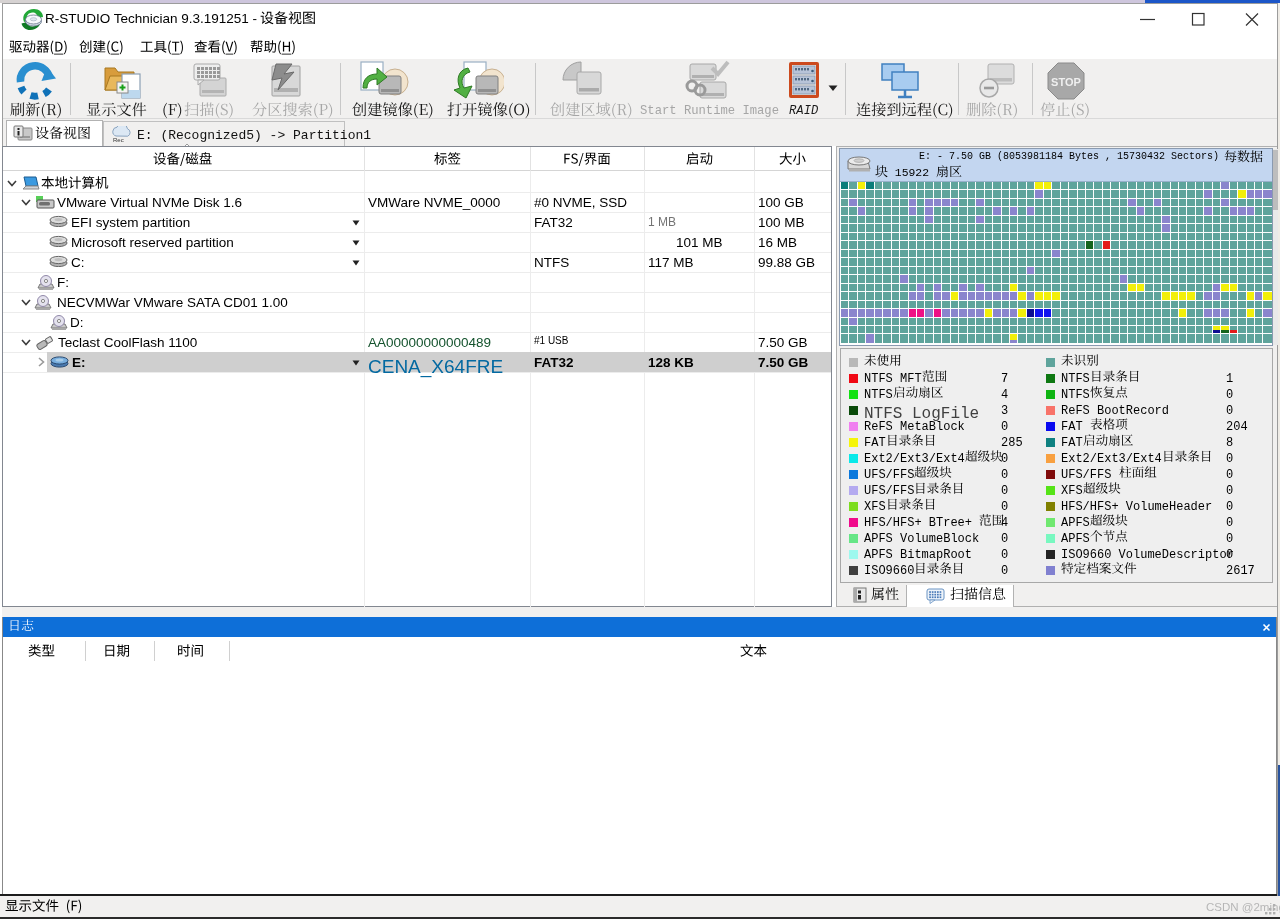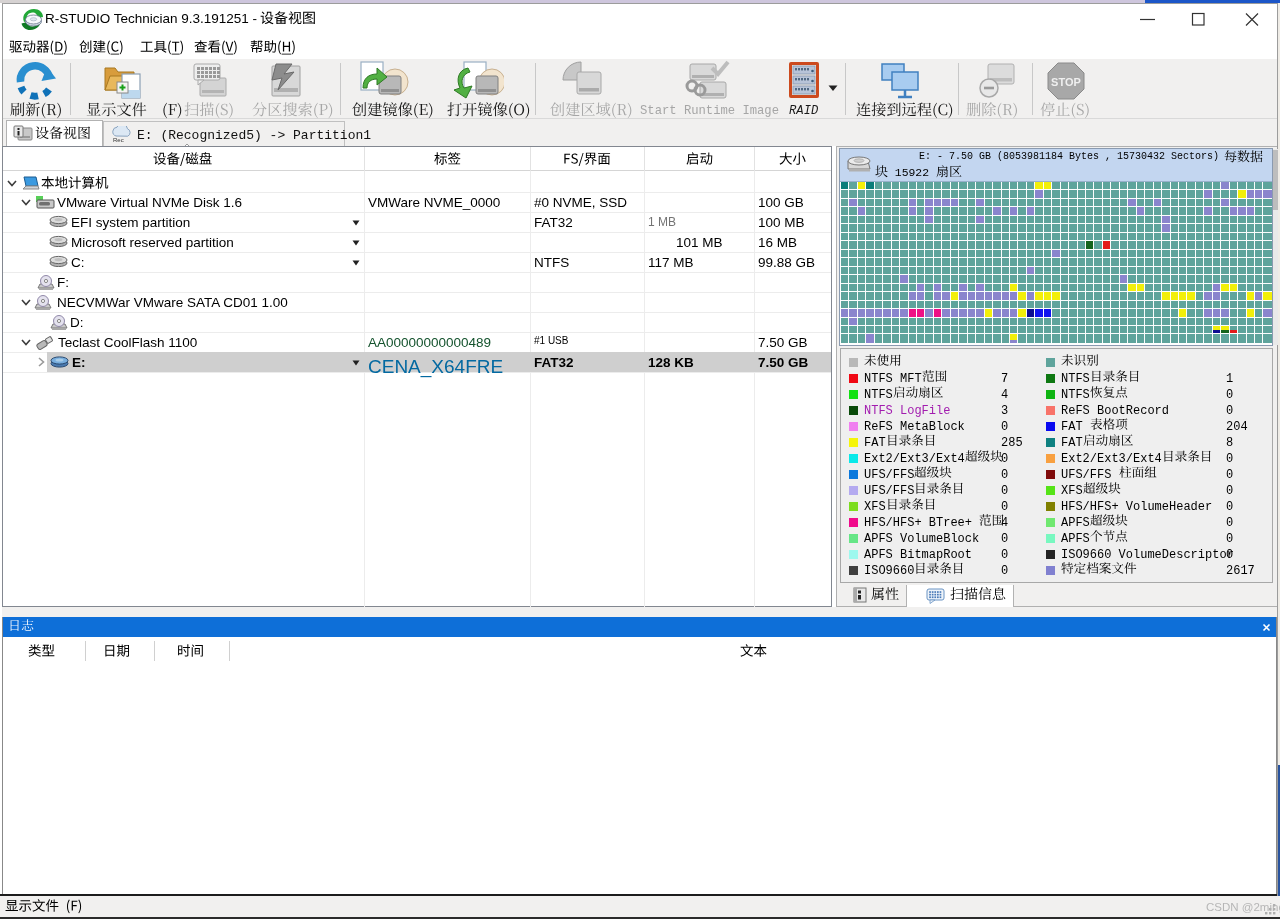--- a/index.html
+++ b/index.html
@@ -901,21 +901,21 @@
 <svg class="t " style="left:892.8px;top:386px" width="51.4" height="15.8">
     <g fill="#000" transform="translate(0,10.8) scale(0.012600,-0.012600)">
       <use href="#f542f" x="0"></use>
       <use href="#f52a8" x="1000"></use>
       <use href="#f6247" x="2000"></use>
       <use href="#f533a" x="3000"></use>
     </g>
   </svg>
 <div class="mo" style="left:1001px;top:387.5px;font-size:12px;color:#000;">4</div>
 <div class="ab" style="left:849px;top:406px;width:9px;height:9px;background:#0a4a0a"></div>
-<div class="mo" style="left:864px;top:403.5px;font-size:12px;color:#a21caf;">NTFS&nbsp;LogFile</div>
+<div class="mo" style="left:864px;top:403.5px;font-size:16px;color:#404040;">NTFS&nbsp;LogFile</div>
 <div class="mo" style="left:1001px;top:403.5px;font-size:12px;color:#000;">3</div>
 <div class="ab" style="left:849px;top:422px;width:9px;height:9px;background:#f080f0"></div>
 <div class="mo" style="left:864px;top:419.5px;font-size:12px;color:#000;">ReFS&nbsp;MetaBlock</div>
 <div class="mo" style="left:1001px;top:419.5px;font-size:12px;color:#000;">0</div>
 <div class="ab" style="left:849px;top:438px;width:9px;height:9px;background:#f5f50a"></div>
 <div class="mo" style="left:864px;top:435.5px;font-size:12px;color:#000;">FAT</div>
 <svg class="t " style="left:885.6px;top:434px" width="51.4" height="15.8">
     <g fill="#000" transform="translate(0,10.8) scale(0.012600,-0.012600)">
       <use href="#f76ee" x="0"></use>
       <use href="#f5f55" x="1000"></use>

